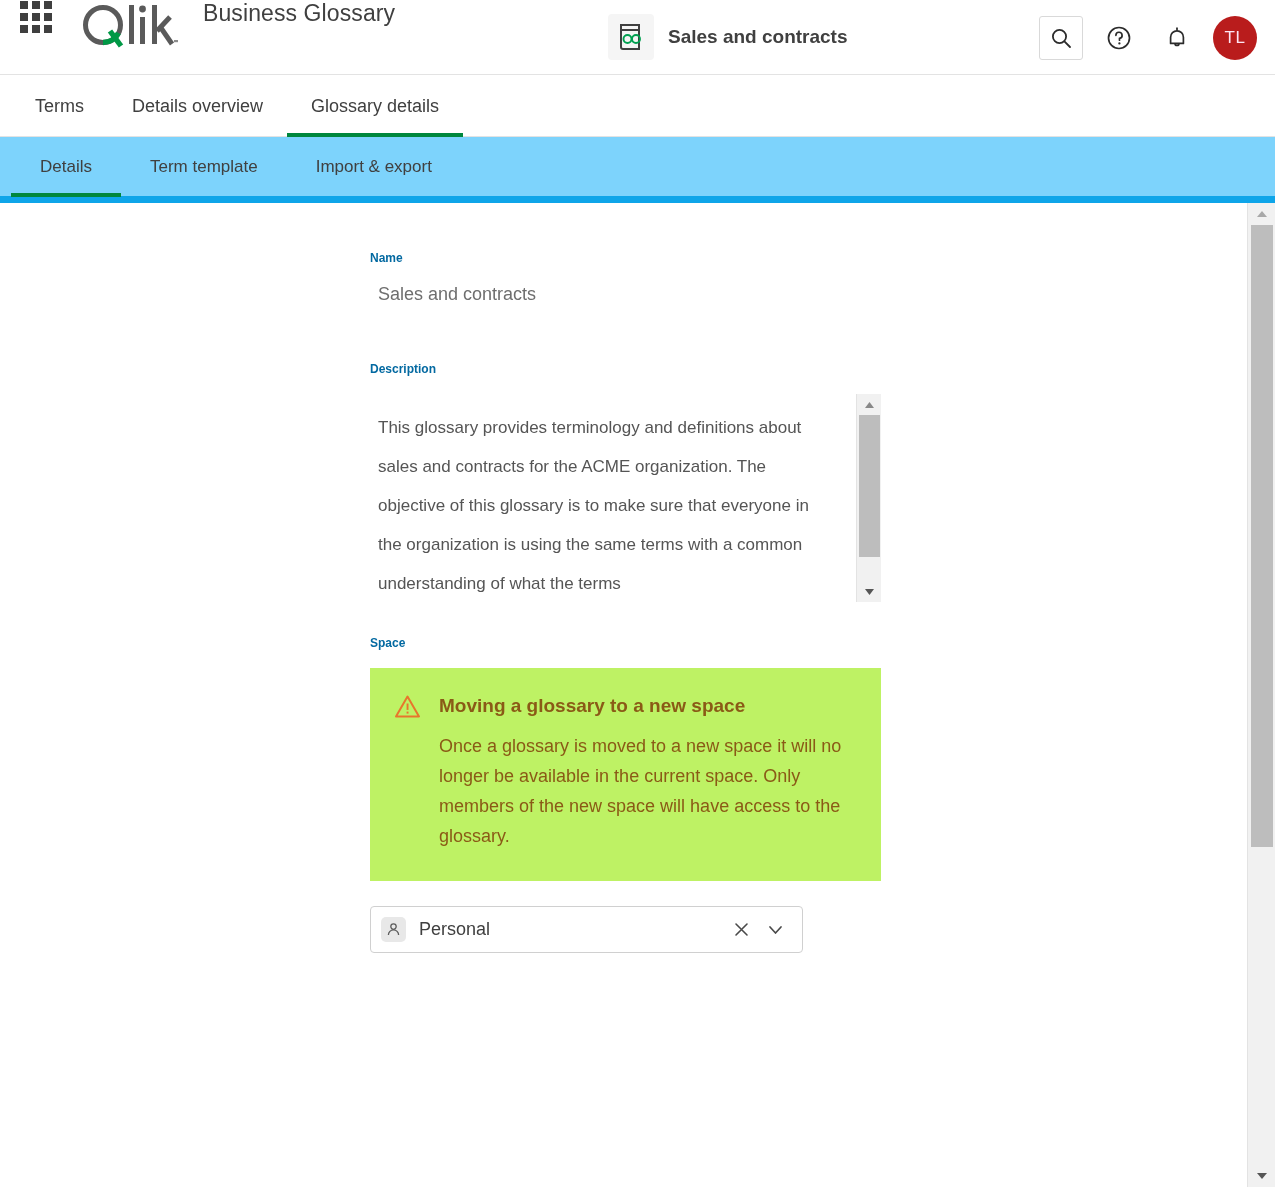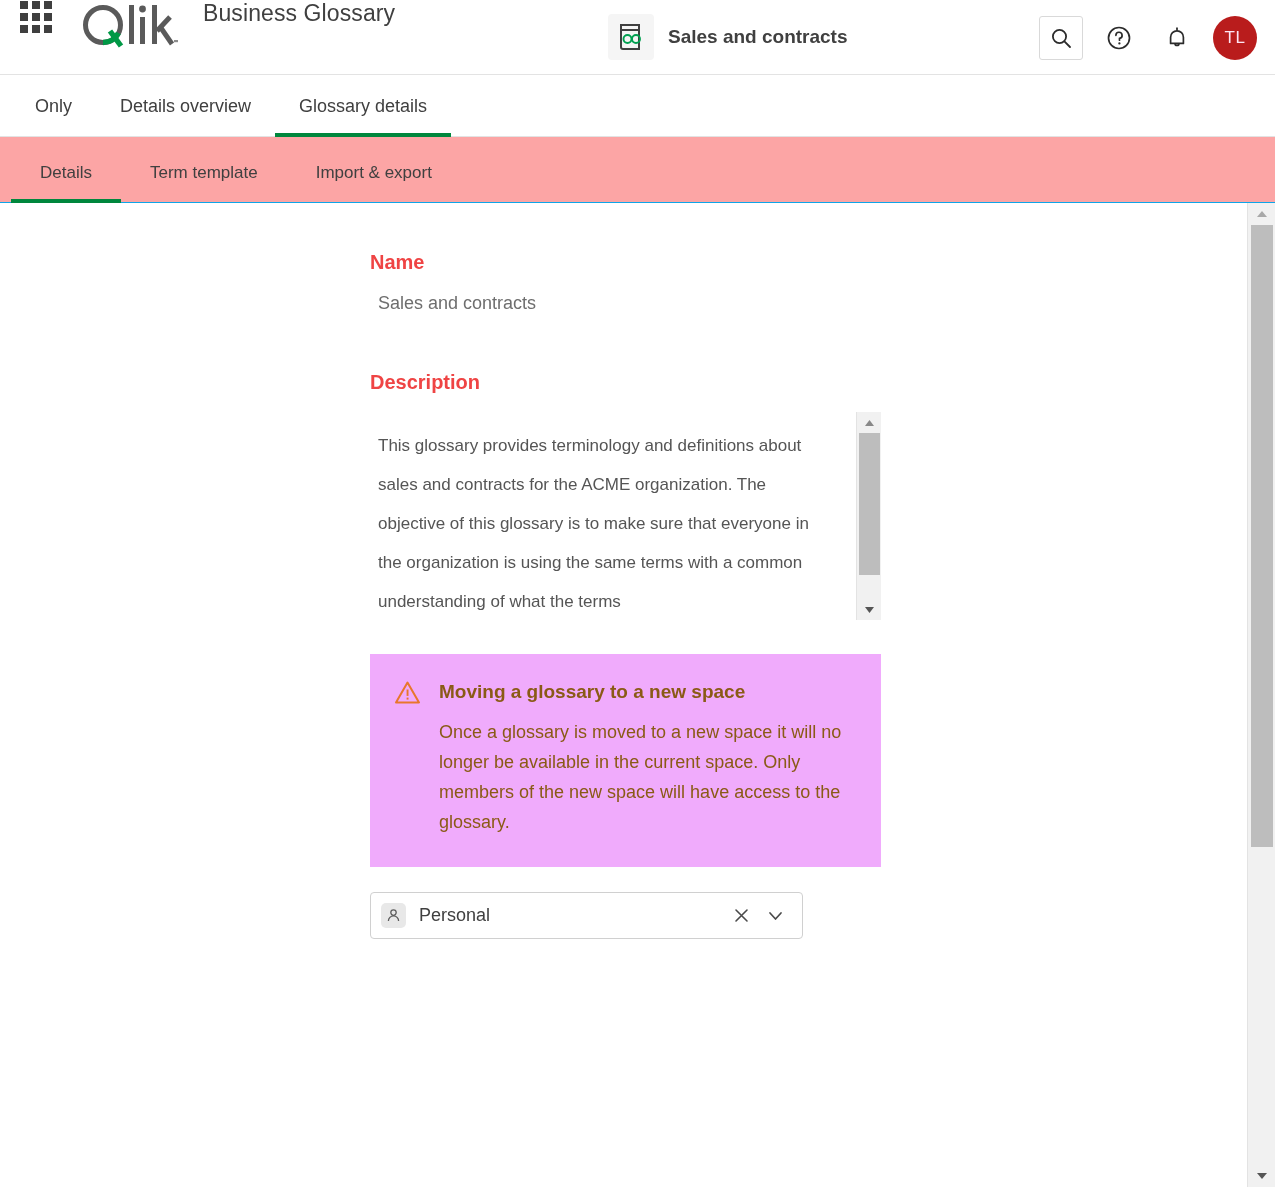--- a/index.html
+++ b/index.html
@@ -110,22 +110,22 @@
     white-space: nowrap;
   }
   .tabs-primary .tab.active { border-bottom-color: #00873d; }
 
   
   .tabs-secondary {
     height: 66px;
     display: flex;
     align-items: flex-end;
     padding-left: 11px;
-    border-bottom: 1px solid #0ea5e9;
-    background: #fca5a5;
+    border-bottom: 7px solid #0ea5e9;
+    background: #7dd3fc;
   }
   .tabs-secondary .tab {
     font-size: 17px;
     color: #404040;
     padding: 0 29px 16px 29px;
     cursor: pointer;
     border-bottom: 4px solid transparent;
     margin-bottom: -1px;
     white-space: nowrap;
   }
@@ -134,23 +134,23 @@
   
   .content-area {
     position: relative;
     height: 984px;
     background: #fff;
     overflow: hidden;
   }
   .form { padding-left: 370px; padding-top: 48px; width: 920px; }
 
   .field-label {
-    font-size: 20px;
+    font-size: 12px;
     font-weight: bold;
-    color: #ef4444;
+    color: #0369a1;
     margin-bottom: 18px;
   }
   .name-value {
     font-size: 18px;
     color: #6e6e6e;
     padding-left: 8px;
     border: none;
     outline: none;
     background: transparent;
     width: 500px;
@@ -196,21 +196,21 @@
   .sb-thumb {
     position: absolute;
     left: 2px; right: 2px;
     background: #bdbdbd;
     cursor: pointer;
   }
 
   
   .warn {
     width: 511px;
-    background: #f0abfc;
+    background: #bef264;
     padding: 26px 24px 30px 24px;
     display: flex;
     gap: 18px;
     justify-content: space-between;
   }
   .warn-body { padding-top: 1px; }
   .warn-title {
     font-size: 19px;
     font-weight: bold;
     color: #8a5a16;
@@ -342,21 +342,21 @@
         <path d="M13 3.2 V5" stroke="#2b2b2b" stroke-width="1.7" stroke-linecap="round"></path>
         <path d="M6.6 18.4 V12.2 a6.4 6.4 0 0 1 12.8 0 V18.4 Z" fill="none" stroke="#2b2b2b" stroke-width="1.7" stroke-linejoin="round"></path>
         <path d="M11 18.4 a2 2 0 0 0 4 0" fill="none" stroke="#2b2b2b" stroke-width="1.7"></path>
       </svg>
     </div>
     <div class="avatar">TL</div>
   </div>
 </div>
 
 <div class="tabs-primary">
-  <div class="tab">Only</div>
+  <div class="tab">Terms</div>
   <div class="tab">Details overview</div>
   <div class="tab active">Glossary details</div>
 </div>
 
 <div class="tabs-secondary">
   <div class="tab active">Details</div>
   <div class="tab">Term template</div>
   <div class="tab">Import &amp; export</div>
 </div>
 
@@ -385,20 +385,21 @@
         <div class="sb-arrow">
           <svg width="11" height="8" viewBox="0 0 11 8" aria-hidden="true">
               <path d="M5.5 7 L1 1 L10 1 Z" fill="#555"></path>
             </svg>
         </div>
       </div>
     </div>
 
     <div class="spacer-md"></div>
 
+    <div class="field-label">Space</div>
 
     <div class="warn">
       <div>
         <svg width="27" height="25" viewBox="0 0 27 25" aria-hidden="true">
           <path d="M13.5 2.5 L25 22.5 L2 22.5 Z" fill="none" stroke="#e8762c" stroke-width="2" stroke-linejoin="round"></path>
           <rect x="12.6" y="9.5" width="1.9" height="6.4" fill="#e8762c"></rect>
           <rect x="12.6" y="17.6" width="1.9" height="2" fill="#e8762c"></rect>
         </svg>
       </div>
       <div class="warn-body">

